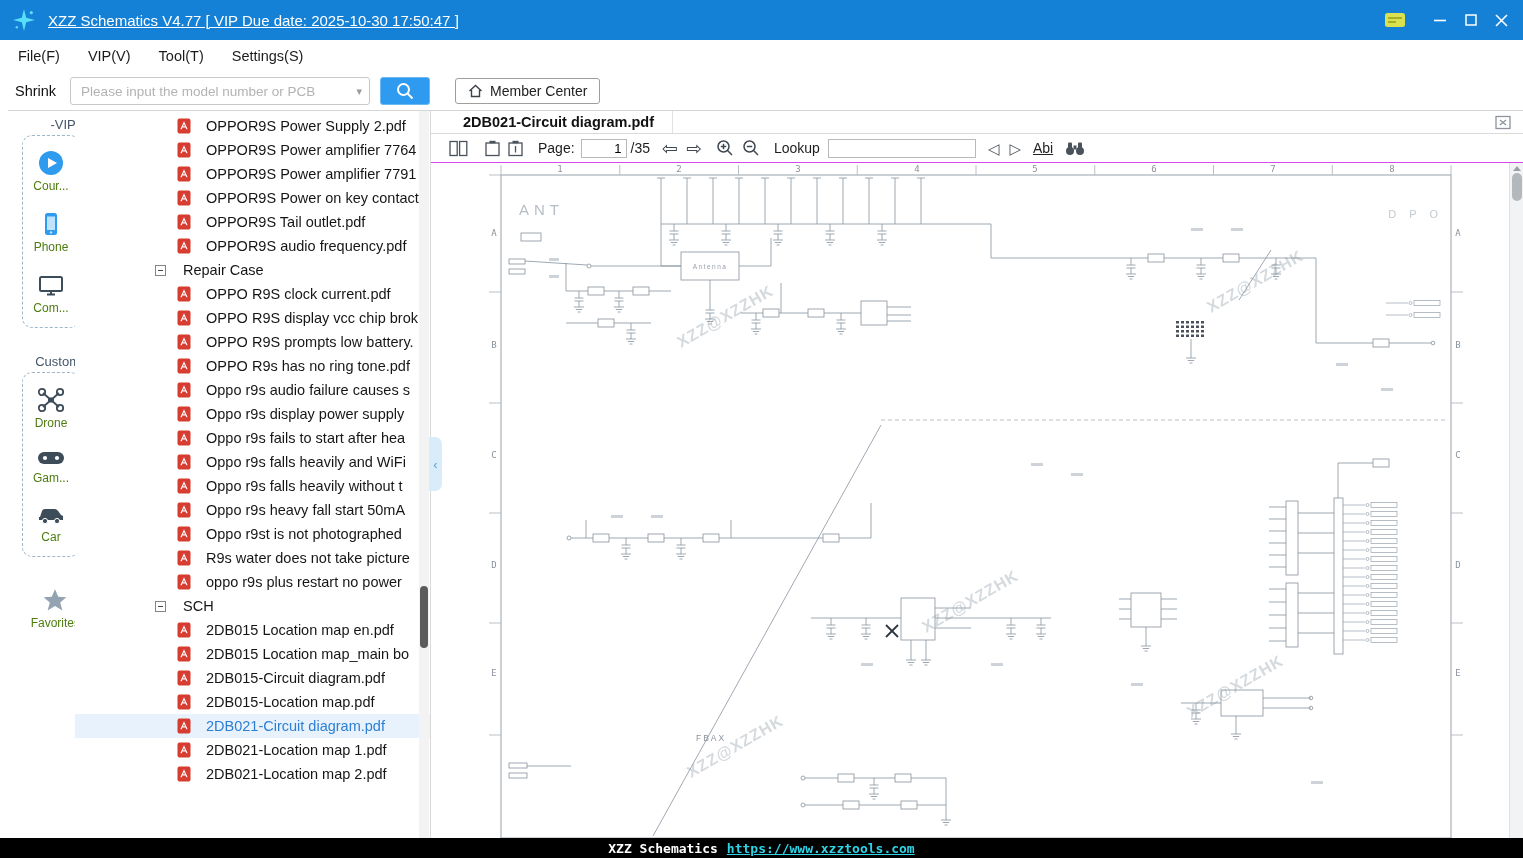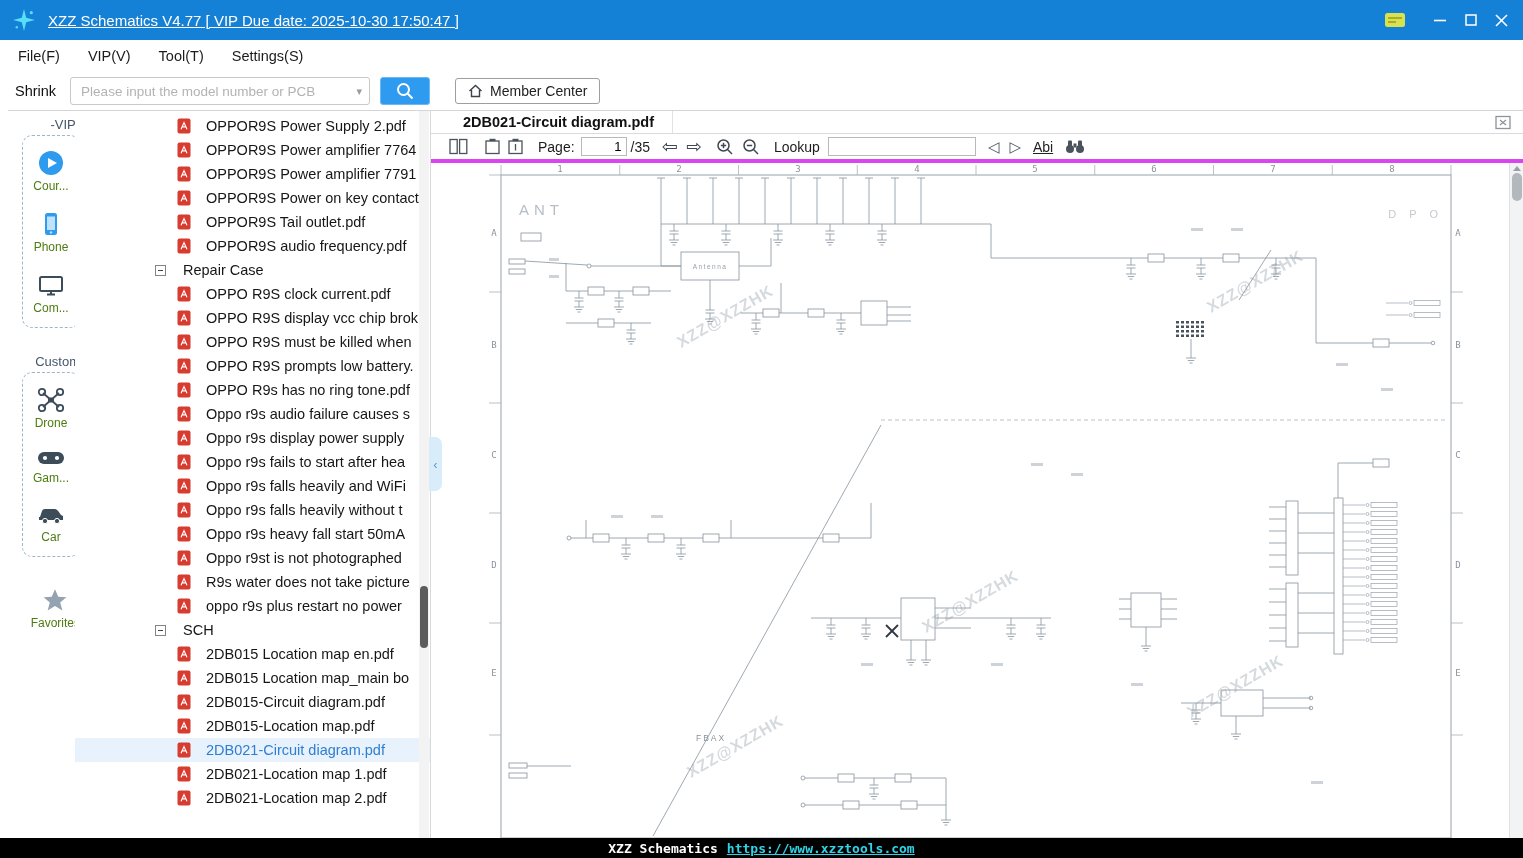--- a/index.html
+++ b/index.html
@@ -56,21 +56,21 @@
   
   .panel-collapse{position:absolute;left:429px;top:437px;width:13px;height:54px;background:#d9ecfa;border-radius:0 7px 7px 0;display:flex;align-items:center;justify-content:center;color:#5d9fd6;font-size:13px;z-index:5;cursor:pointer;}
   .panel-collapse::after{content:"\2039";}
 
   
   .main{position:absolute;left:430px;top:111px;width:1093px;height:727px;background:#fff;border-left:1px solid #d9d9d9;}
   .tabbar{height:23px;position:relative;border-bottom:1px solid #dadada;display:flex;}
   .tab{padding:0 18px 0 32px;font-weight:bold;font-size:14.5px;color:#111;border-right:1px solid #e2e2e2;height:100%;display:flex;align-items:center;cursor:pointer;}
   .tab-close{position:absolute;right:12px;top:4px;cursor:pointer;}
 
-  .pdfbar{height:29px;display:flex;align-items:center;border-bottom:4px solid #d946ef;color:#333;}
+  .pdfbar{height:29px;display:flex;align-items:center;border-bottom:1px solid #d946ef;color:#333;}
   .pb{display:flex;align-items:center;cursor:pointer;}
   .pb-label{font-size:14px;color:#1d1d1d;cursor:default;}
   .pg-input{width:46px;height:19px;border:1px solid #b9b9b9;font-size:13px;text-align:right;padding-right:4px;outline:none;font-family:inherit;}
   .lookup-input{width:148px;height:19px;border:1px solid #b9b9b9;outline:none;font-family:inherit;font-size:13px;padding:0 4px;}
   .arr{font-size:19px;color:#3f4750;line-height:1;}
   .tri{font-size:15px;color:#4a525c;line-height:1;}
   .abi{font-size:14px;color:#222;text-decoration:underline;}
 
   .canvas{position:relative;height:675px;background:#fff;overflow:hidden;}
   .vscroll{position:absolute;right:0;top:0;width:14px;height:100%;background:#f2f3f4;border-left:1px solid #e1e1e1;}
@@ -310,30 +310,20 @@
 
         <span class="pdf-ico">
           <svg viewBox="0 0 14 16" width="14" height="16">
             <rect x="0.5" y="0.5" width="13" height="15" rx="2" fill="#d63c2f"></rect>
             <path d="M4 11.2 L7 4.6 L10 11.2 M5.2 8.9 H8.8" stroke="#fff" stroke-width="1.2" fill="none"></path>
           </svg>
         </span>
         <span class="tree-label">OPPO R9S display vcc chip brok</span>
       </div>
 
-      <div class="tree-row" data-type="file">
-
-        <span class="pdf-ico">
-          <svg viewBox="0 0 14 16" width="14" height="16">
-            <rect x="0.5" y="0.5" width="13" height="15" rx="2" fill="#d63c2f"></rect>
-            <path d="M4 11.2 L7 4.6 L10 11.2 M5.2 8.9 H8.8" stroke="#fff" stroke-width="1.2" fill="none"></path>
-          </svg>
-        </span>
-        <span class="tree-label">OPPO R9S must be killed when</span>
-      </div>
 
       <div class="tree-row" data-type="file">
 
         <span class="pdf-ico">
           <svg viewBox="0 0 14 16" width="14" height="16">
             <rect x="0.5" y="0.5" width="13" height="15" rx="2" fill="#d63c2f"></rect>
             <path d="M4 11.2 L7 4.6 L10 11.2 M5.2 8.9 H8.8" stroke="#fff" stroke-width="1.2" fill="none"></path>
           </svg>
         </span>
         <span class="tree-label">OPPO R9S prompts low battery.</span>

